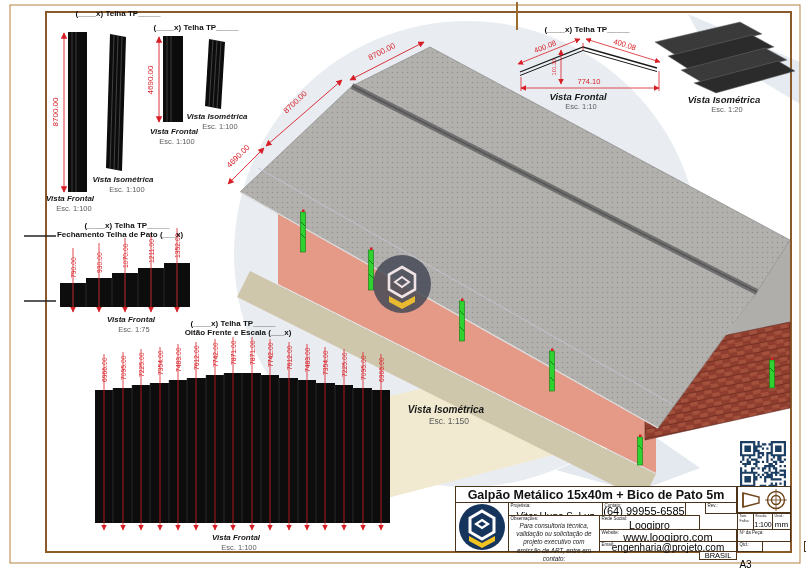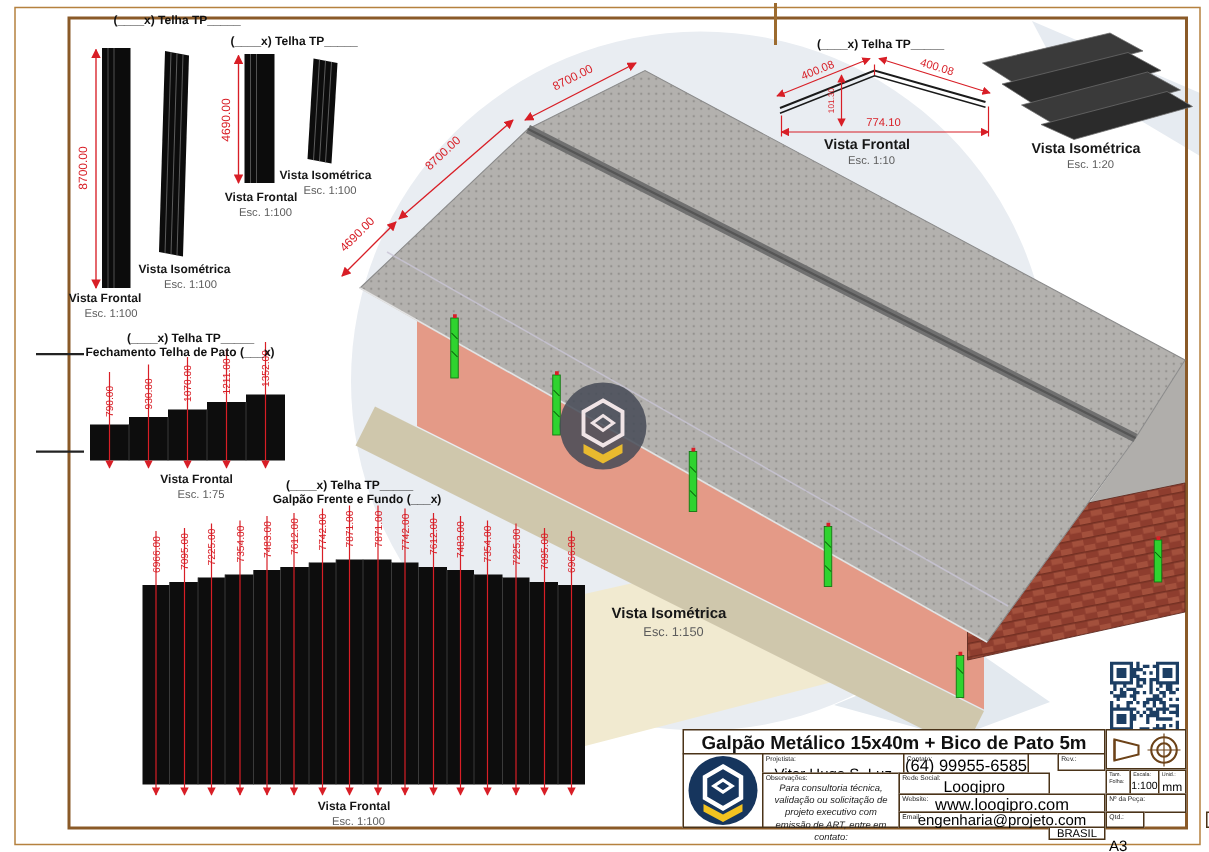--- a/index.html
+++ b/index.html
@@ -1,20 +1,20 @@
 <!DOCTYPE html>
 <html><head>
 <meta charset="utf-8">
 <style>
   html,body{margin:0;padding:0;background:#fff;}
   .sheet{position:relative;width:806px;height:568px;background:#ffffff;
          font-family:"Liberation Sans",sans-serif;overflow:hidden;}
   .gfx{position:absolute;left:0;top:0;}
   .lbl{position:absolute;transform:translateX(-50%);white-space:nowrap;
-       font-weight:bold;font-size:8px;color:#171717;z-index:5;}
+       font-weight:bold;font-size:8px;color:#171717;z-index:5;font-style:italic;}
   .lbl.big{font-size:9.5px;}
   .esc{position:absolute;transform:translateX(-50%);white-space:nowrap;
        font-weight:normal;font-size:7.5px;color:#5c5c5c;z-index:5;}
   .ttl{position:absolute;transform:translateX(-50%);white-space:nowrap;
        font-weight:bold;font-size:8px;color:#111;z-index:5;}
   
   .cell{position:absolute;border:1px solid #4a3318;box-sizing:border-box;background:#fff;z-index:6;}
   .clabel{position:absolute;top:0px;left:1.5px;font-size:4.5px;color:#222;line-height:5px;}
   .cval{width:100%;height:100%;display:flex;align-items:center;justify-content:center;}
   .obs-text{font-size:6.3px;font-style:italic;color:#222;text-align:center;
@@ -276,21 +276,21 @@
 <div class="esc" style="left:581px;top:102px;">Esc. 1:10</div>
 <div class="lbl big" style="left:724px;top:94px;">Vista Isométrica</div>
 <div class="esc" style="left:727px;top:105px;">Esc. 1:20</div>
 
 <div class="ttl" style="left:127px;top:221px;">(____x) Telha TP_____</div>
 <div class="ttl" style="left:120px;top:230px;">Fechamento Telha de Pato (___x)</div>
 <div class="lbl" style="left:131px;top:315px;">Vista Frontal</div>
 <div class="esc" style="left:134px;top:325px;">Esc. 1:75</div>
 
 <div class="ttl" style="left:233px;top:319px;">(____x) Telha TP_____</div>
-<div class="ttl" style="left:238px;top:328px;">Galpão Frente e Fundo (___x)</div>
+<div class="ttl" style="left:238px;top:328px;">Oitão Frente e Escala (___x)</div>
 <div class="lbl" style="left:236px;top:533px;">Vista Frontal</div>
 <div class="esc" style="left:239px;top:543px;">Esc. 1:100</div>
 
 <div class="lbl" style="left:446px;top:404px;font-size:10px;">Vista Isométrica</div>
 <div class="esc" style="left:449px;top:416px;font-size:8.5px;">Esc. 1:150</div>
 
 <div>
   <div class="cell" style="left:455px;top:486px;width:282px;height:17px;">
     <div class="cval" style="font-size:12.5px;font-weight:bold;color:#111;">Galpão Metálico 15x40m + Bico de Pato 5m</div>
   </div>

